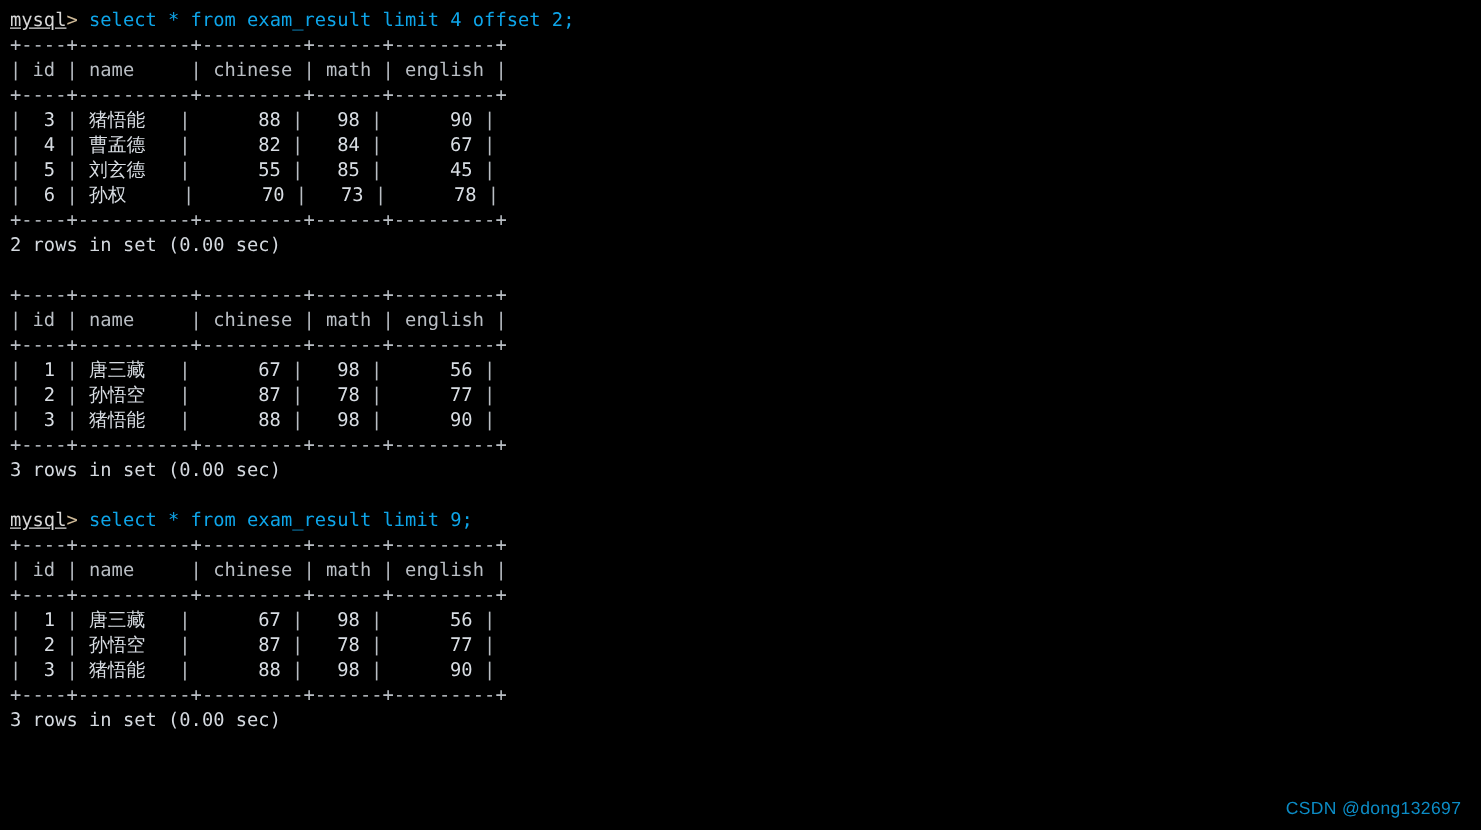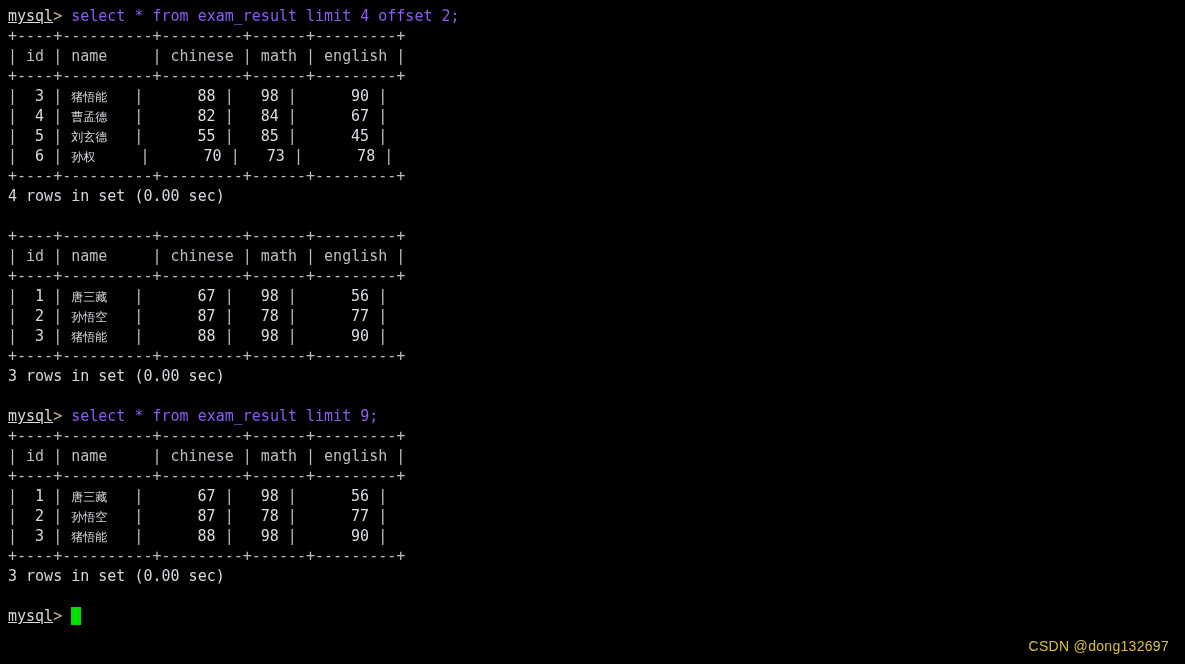--- a/index.html
+++ b/index.html
@@ -31,88 +31,87 @@
     height: 20px;
   }
   .prompt {
     color: #d7d7d7;
     text-decoration: underline;
   }
   .prompt-gt {
     color: #cdb896;
   }
   .cmd {
-    color: #8b5cf6;
+    color: #0ea5e9;
   }
   .rule {
     color: #b9bec4;
   }
   .cell-text {
     color: #d8dde3;
   }
   .num {
     color: #d8dde3;
   }
   .status {
     color: #d4d9df;
   }
   .cjk {
     font-family: "DejaVu Sans", "Liberation Sans", sans-serif;
-    font-size: 12px;
+    font-size: 15px;
   }
   .cursor {
     display: inline-block;
     width: 9.6px;
     height: 18px;
     background: #00e000;
     vertical-align: -4px;
   }
   .watermark {
     position: absolute;
     right: 16px;
     bottom: 8px;
-    color: #fde047;
+    color: #0ea5e9;
     font-family: "Liberation Sans", "DejaVu Sans", sans-serif;
     font-size: 14px;
     letter-spacing: 0.3px;
     opacity: 0.85;
   }
 </style>
 </head>
 <body>
 
 <div id="terminal">
   <div id="terminal-content">
       <div class="line"><span class="prompt">mysql</span><span class="prompt-gt">&gt;</span><span class="cmd"> select * from exam_result limit 4 offset 2;</span></div>
       <div class="line rule">+----+----------+---------+------+---------+</div>
       <div class="line rule">| id | name     | chinese | math | english |</div>
       <div class="line rule">+----+----------+---------+------+---------+</div>
       <div class="line"><span class="rule">| </span><span class="num"> 3</span><span class="cell-text"> </span><span class="rule">| </span><span class="cell-text cjk">猪悟能</span><span class="cell-text">  </span><span class="cell-text"> </span><span class="rule">| </span><span class="num">     88</span><span class="cell-text"> </span><span class="rule">| </span><span class="num">  98</span><span class="cell-text"> </span><span class="rule">| </span><span class="num">     90</span><span class="cell-text"> </span><span class="rule">|</span></div>
       <div class="line"><span class="rule">| </span><span class="num"> 4</span><span class="cell-text"> </span><span class="rule">| </span><span class="cell-text cjk">曹孟德</span><span class="cell-text">  </span><span class="cell-text"> </span><span class="rule">| </span><span class="num">     82</span><span class="cell-text"> </span><span class="rule">| </span><span class="num">  84</span><span class="cell-text"> </span><span class="rule">| </span><span class="num">     67</span><span class="cell-text"> </span><span class="rule">|</span></div>
       <div class="line"><span class="rule">| </span><span class="num"> 5</span><span class="cell-text"> </span><span class="rule">| </span><span class="cell-text cjk">刘玄德</span><span class="cell-text">  </span><span class="cell-text"> </span><span class="rule">| </span><span class="num">     55</span><span class="cell-text"> </span><span class="rule">| </span><span class="num">  85</span><span class="cell-text"> </span><span class="rule">| </span><span class="num">     45</span><span class="cell-text"> </span><span class="rule">|</span></div>
       <div class="line"><span class="rule">| </span><span class="num"> 6</span><span class="cell-text"> </span><span class="rule">| </span><span class="cell-text cjk">孙权</span><span class="cell-text">    </span><span class="cell-text"> </span><span class="rule">| </span><span class="num">     70</span><span class="cell-text"> </span><span class="rule">| </span><span class="num">  73</span><span class="cell-text"> </span><span class="rule">| </span><span class="num">     78</span><span class="cell-text"> </span><span class="rule">|</span></div>
       <div class="line rule">+----+----------+---------+------+---------+</div>
-      <div class="line status">4 rows in set (0.00 sec)</div>
+      <div class="line status">2 rows in set (0.00 sec)</div>
       <div class="line blank">&nbsp;</div>
       <div class="line rule">+----+----------+---------+------+---------+</div>
       <div class="line rule">| id | name     | chinese | math | english |</div>
       <div class="line rule">+----+----------+---------+------+---------+</div>
       <div class="line"><span class="rule">| </span><span class="num"> 1</span><span class="cell-text"> </span><span class="rule">| </span><span class="cell-text cjk">唐三藏</span><span class="cell-text">  </span><span class="cell-text"> </span><span class="rule">| </span><span class="num">     67</span><span class="cell-text"> </span><span class="rule">| </span><span class="num">  98</span><span class="cell-text"> </span><span class="rule">| </span><span class="num">     56</span><span class="cell-text"> </span><span class="rule">|</span></div>
       <div class="line"><span class="rule">| </span><span class="num"> 2</span><span class="cell-text"> </span><span class="rule">| </span><span class="cell-text cjk">孙悟空</span><span class="cell-text">  </span><span class="cell-text"> </span><span class="rule">| </span><span class="num">     87</span><span class="cell-text"> </span><span class="rule">| </span><span class="num">  78</span><span class="cell-text"> </span><span class="rule">| </span><span class="num">     77</span><span class="cell-text"> </span><span class="rule">|</span></div>
       <div class="line"><span class="rule">| </span><span class="num"> 3</span><span class="cell-text"> </span><span class="rule">| </span><span class="cell-text cjk">猪悟能</span><span class="cell-text">  </span><span class="cell-text"> </span><span class="rule">| </span><span class="num">     88</span><span class="cell-text"> </span><span class="rule">| </span><span class="num">  98</span><span class="cell-text"> </span><span class="rule">| </span><span class="num">     90</span><span class="cell-text"> </span><span class="rule">|</span></div>
       <div class="line rule">+----+----------+---------+------+---------+</div>
       <div class="line status">3 rows in set (0.00 sec)</div>
       <div class="line blank">&nbsp;</div>
       <div class="line"><span class="prompt">mysql</span><span class="prompt-gt">&gt;</span><span class="cmd"> select * from exam_result limit 9;</span></div>
       <div class="line rule">+----+----------+---------+------+---------+</div>
       <div class="line rule">| id | name     | chinese | math | english |</div>
       <div class="line rule">+----+----------+---------+------+---------+</div>
       <div class="line"><span class="rule">| </span><span class="num"> 1</span><span class="cell-text"> </span><span class="rule">| </span><span class="cell-text cjk">唐三藏</span><span class="cell-text">  </span><span class="cell-text"> </span><span class="rule">| </span><span class="num">     67</span><span class="cell-text"> </span><span class="rule">| </span><span class="num">  98</span><span class="cell-text"> </span><span class="rule">| </span><span class="num">     56</span><span class="cell-text"> </span><span class="rule">|</span></div>
       <div class="line"><span class="rule">| </span><span class="num"> 2</span><span class="cell-text"> </span><span class="rule">| </span><span class="cell-text cjk">孙悟空</span><span class="cell-text">  </span><span class="cell-text"> </span><span class="rule">| </span><span class="num">     87</span><span class="cell-text"> </span><span class="rule">| </span><span class="num">  78</span><span class="cell-text"> </span><span class="rule">| </span><span class="num">     77</span><span class="cell-text"> </span><span class="rule">|</span></div>
       <div class="line"><span class="rule">| </span><span class="num"> 3</span><span class="cell-text"> </span><span class="rule">| </span><span class="cell-text cjk">猪悟能</span><span class="cell-text">  </span><span class="cell-text"> </span><span class="rule">| </span><span class="num">     88</span><span class="cell-text"> </span><span class="rule">| </span><span class="num">  98</span><span class="cell-text"> </span><span class="rule">| </span><span class="num">     90</span><span class="cell-text"> </span><span class="rule">|</span></div>
       <div class="line rule">+----+----------+---------+------+---------+</div>
       <div class="line status">3 rows in set (0.00 sec)</div>
       <div class="line blank">&nbsp;</div>
-      <div class="line"><span class="prompt">mysql</span><span class="prompt-gt">&gt;</span><span class="cmd"> </span><span class="cursor"></span></div>
     </div>
 
   <div class="watermark">CSDN @dong132697</div>
 </div>
 
 </body></html>

